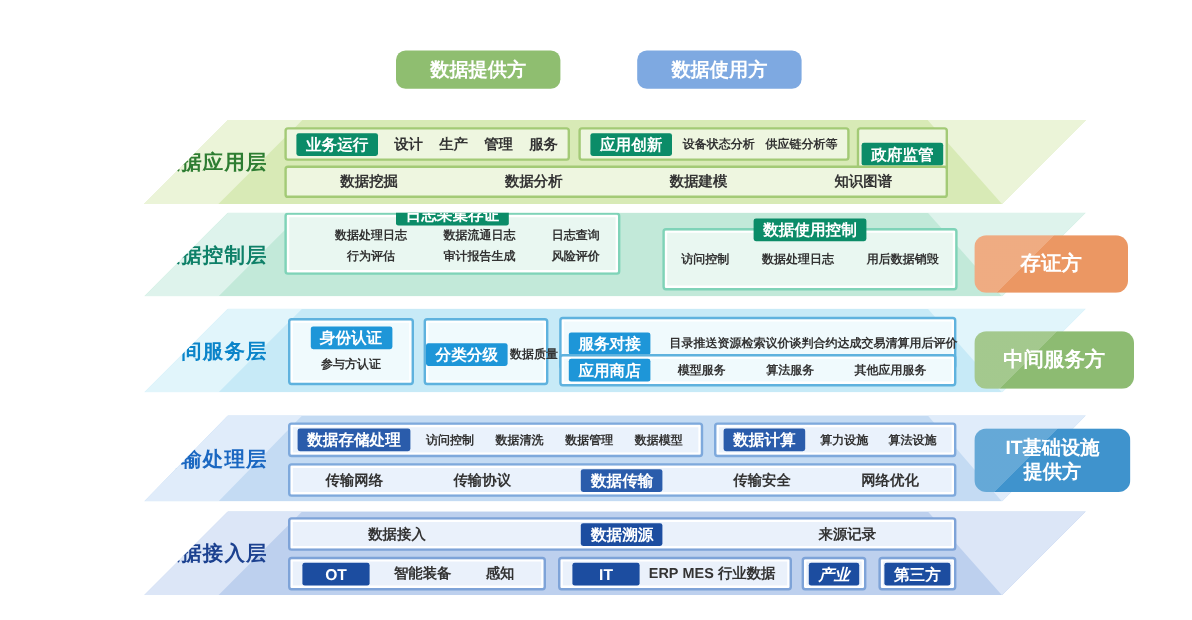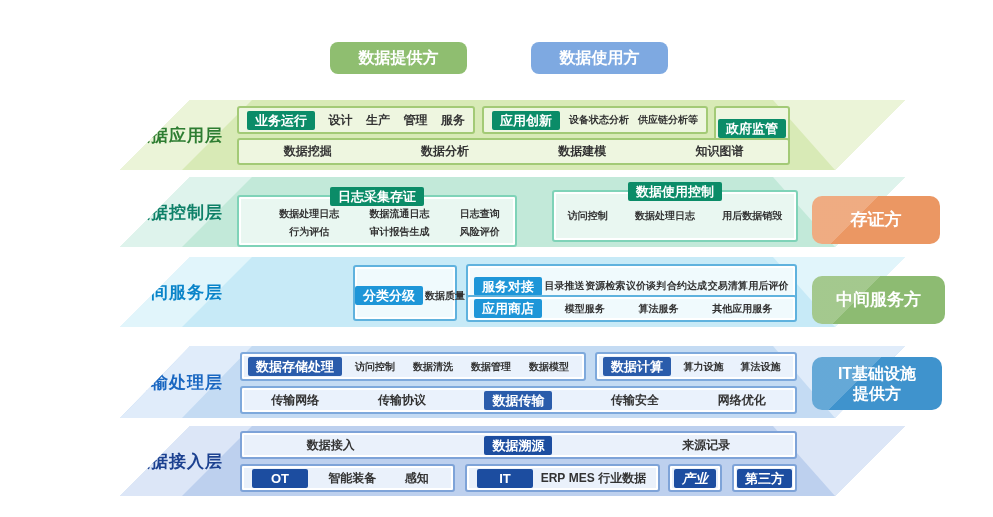--- a/index.html
+++ b/index.html
@@ -57,29 +57,29 @@
   .item.sm { font-size: 10px; }
   .spread { display: flex; justify-content: space-around; align-items: center; flex: 1; }
 
   
   .l1b1 { left: 117px; top: 6px;  width: 238px; height: 28px; padding: 0 8px; justify-content: space-between; }
   .l1b2 { left: 362px; top: 6px;  width: 226px; height: 28px; padding: 0 8px; justify-content: space-between; }
   .l1b3 { left: 594px; top: 6px;  width: 76px;  height: 45px; justify-content: center; }
   .l1r2 { left: 117px; top: 38px; width: 553px; height: 27px; justify-content: space-around; }
 
   
-  .l2b1 { left: 117px; top: 18px; width: 280px; height: 52px; padding-left: 25px; }
+  .l2b1 { left: 117px; top: 0; width: 280px; height: 52px; padding-left: 25px; }
   .l2b2 { left: 432px; top: 13px; width: 246px; height: 52px; }
   .col2 { display: flex; flex-direction: column; align-items: center; gap: 4px; padding-top: 4px; }
 
   
   .l3b1 { left: 120px; top: 8px;  width: 105px; height: 56px; flex-direction: column; justify-content: flex-start; gap: 6px; padding-top: 5px; }
   .l3b2 { left: 233px; top: 8px;  width: 104px; height: 56px; flex-direction: row; justify-content: flex-start; gap: 2px; padding-top: 5px; }
   .l3b2 .item { line-height: 1.3; }
-  .l3b3 { left: 346px; top: 7px;  width: 331px; height: 44px; padding: 0 6px; gap: 2px; }
+  .l3b3 { left: 346px; top: 7px;  width: 331px; height: 44px; padding: 0 6px; gap: 16px; }
   .l3b4 { left: 346px; top: 38px; width: 331px; height: 27px; padding: 0 6px; gap: 6px; }
 
   
   .l4b1 { left: 120px; top: 6px;  width: 346px; height: 29px; padding: 0 6px; gap: 4px; }
   .l4b2 { left: 475px; top: 6px;  width: 202px; height: 29px; padding: 0 6px; gap: 4px; }
   .l4r2 { left: 120px; top: 40px; width: 557px; height: 28px; justify-content: space-around; }
 
   
   .l5r1 { left: 120px; top: 5px;  width: 557px; height: 28px; justify-content: space-around; }
   .l5b1 { left: 120px; top: 38px; width: 215px; height: 28px; padding: 0 10px; gap: 6px; }
@@ -154,20 +154,24 @@
       <div class="spread">
         <span class="item sm">访问控制</span>
         <span class="item sm">数据处理日志</span>
         <span class="item sm">用后数据销毁</span>
       </div>
     </div>
   </div>
 
   <div class="band" id="band3">
     <div class="layer-label">中间服务层</div>
+    <div class="box cbox l3b1">
+      <span class="badge sky">身份认证</span>
+      <span class="item sm">参与方认证</span>
+    </div>
     <div class="box cbox l3b2">
       <span class="badge sky">分类分级</span>
       <span class="item sm">数据质量</span>
       <span class="item sm">数据分类分级</span>
     </div>
     <div class="box cbox l3b3">
       <span class="badge sky">服务对接</span>
       <div class="spread">
         <span class="item sm">目录推送</span>
         <span class="item sm">资源检索</span>

